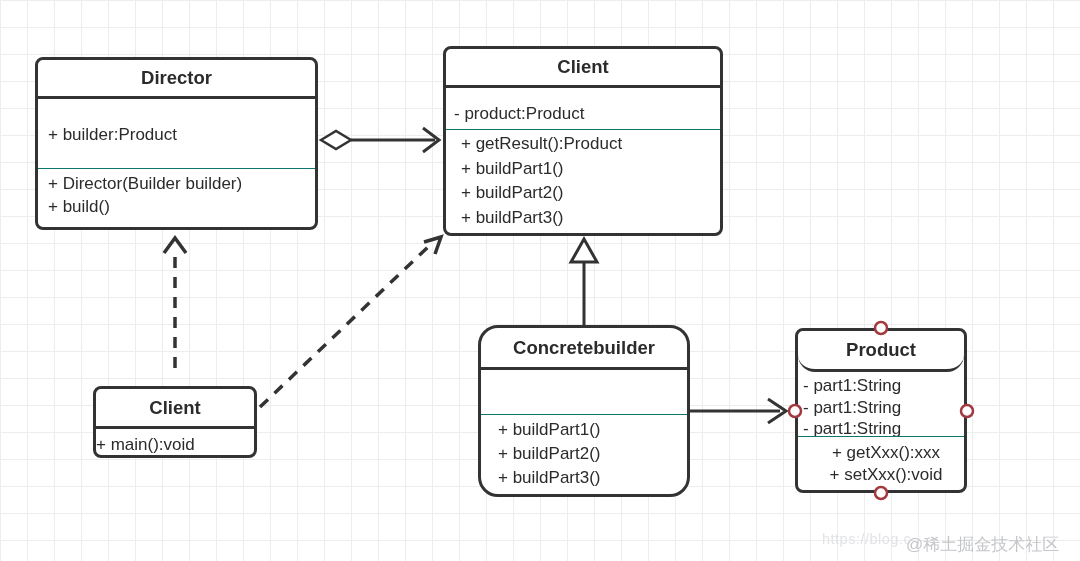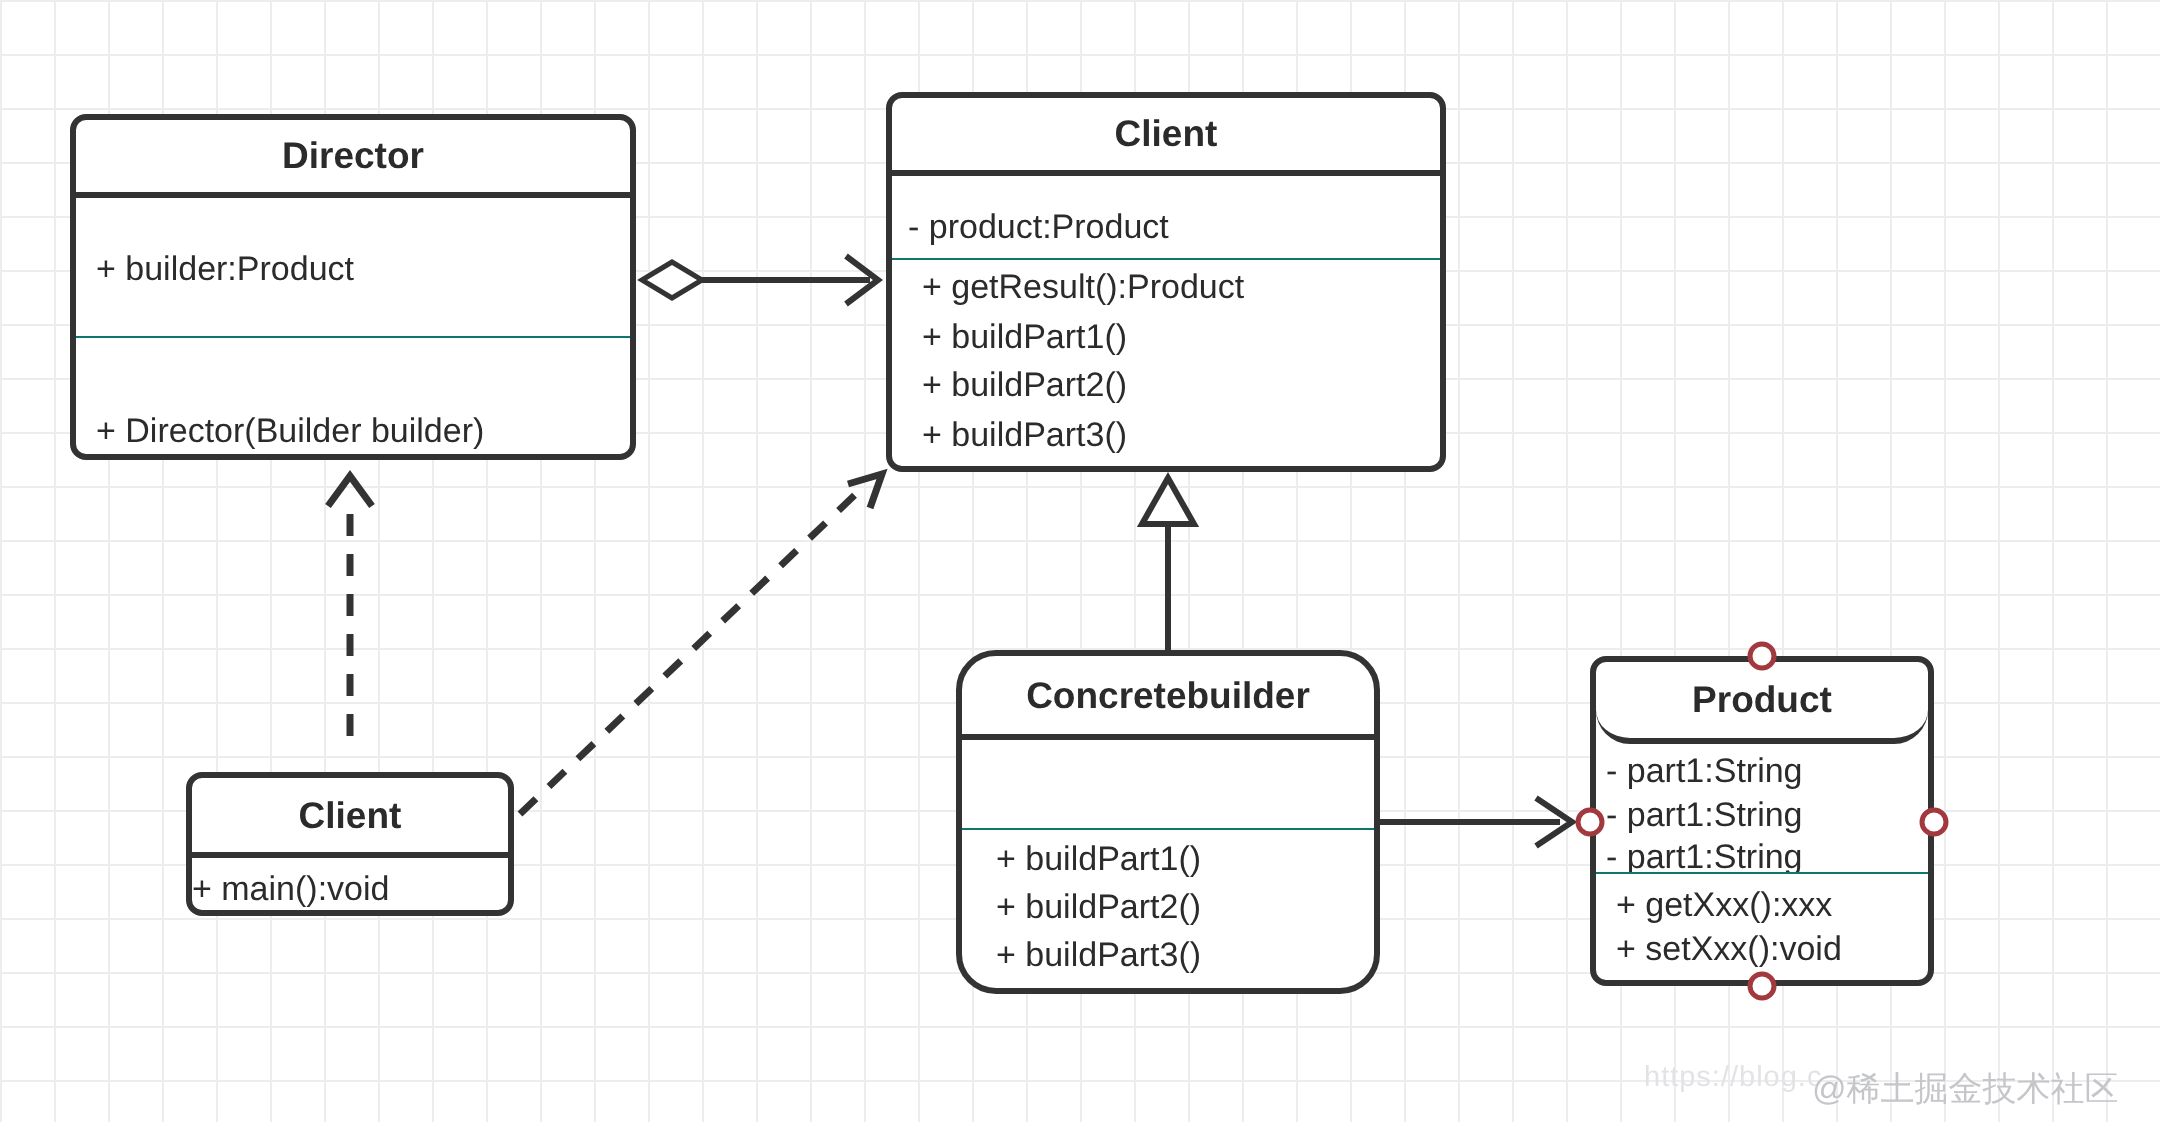--- a/index.html
+++ b/index.html
@@ -43,21 +43,21 @@
     flex: 0 0 auto;
   }
   .uml-sec.divided { border-bottom: 1px solid #0f766e; }
   .uml-line { display: block; white-space: nowrap; }
 
   
   .box-director { left: 35px; top: 57px; width: 283px; height: 173px; }
   .box-director .uml-title { height: 36px; }
   .box-director .sec-attr { height: 70px; padding: 23px 0 0 10px; }
   .box-director .sec-attr .uml-line { line-height: 26px; }
-  .box-director .sec-methods { flex: 1 1 auto; padding: 3px 0 16px 10px; margin-top: 32px; }
+  .box-director .sec-methods { flex: 1 1 auto; padding: 3px 0 16px 10px; }
   .box-director .sec-methods .uml-line { line-height: 23px; }
 
   
   .box-builder { left: 443px; top: 46px; width: 280px; height: 190px; }
   .box-builder .uml-title { height: 36px; }
   .box-builder .sec-attr { height: 42px; padding: 13px 0 0 8px; }
   .box-builder .sec-attr .uml-line { line-height: 26px; }
   .box-builder .sec-methods { flex: 1 1 auto; padding: 2px 0 0 15px; }
   .box-builder .sec-methods .uml-line { line-height: 24.5px; }
 
@@ -73,21 +73,21 @@
   .box-concretebuilder .sec-attr { height: 45px; }
   .box-concretebuilder .sec-methods { flex: 1 1 auto; padding: 3px 0 0 17px; }
   .box-concretebuilder .sec-methods .uml-line { line-height: 24px; }
 
   
   .box-product { left: 795px; top: 328px; width: 172px; height: 165px; }
   .box-product .uml-title { height: 38px; border-radius: 17px; }
   .box-product .sec-attr { height: 65px; padding: 3px 0 0 5px; }
   .box-product .sec-attr .uml-line { line-height: 21.5px; }
   .box-product .sec-methods { flex: 1 1 auto; padding: 5px 0 0 10px; }
-  .box-product .sec-methods .uml-line { line-height: 22px; }
+  .box-product .sec-methods .uml-line { line-height: 22px; text-align: center; }
 
   .arrows {
     position: absolute;
     left: 0; top: 0;
     width: 1080px; height: 561px;
     z-index: 5;
     pointer-events: none;
   }
 
   .watermark-url {

